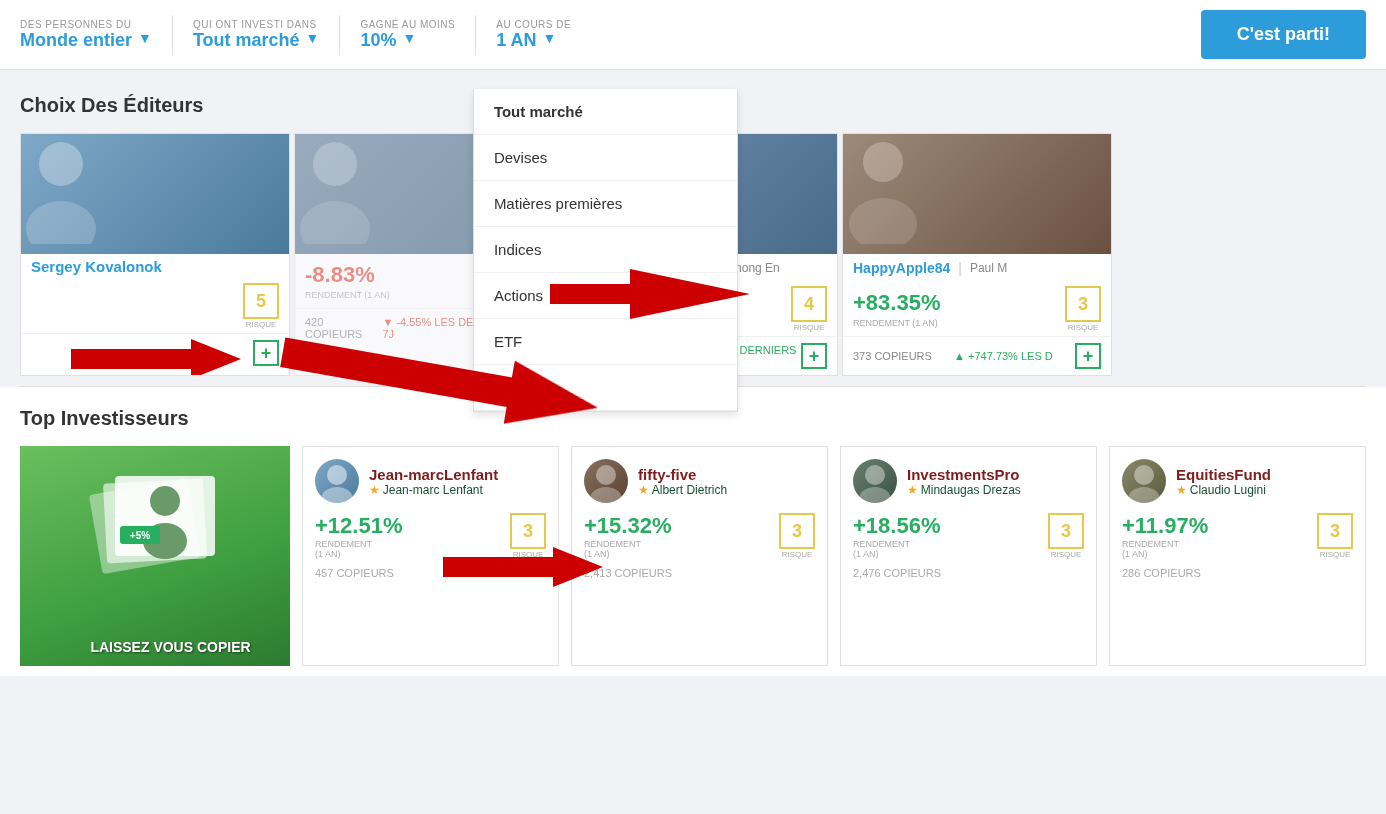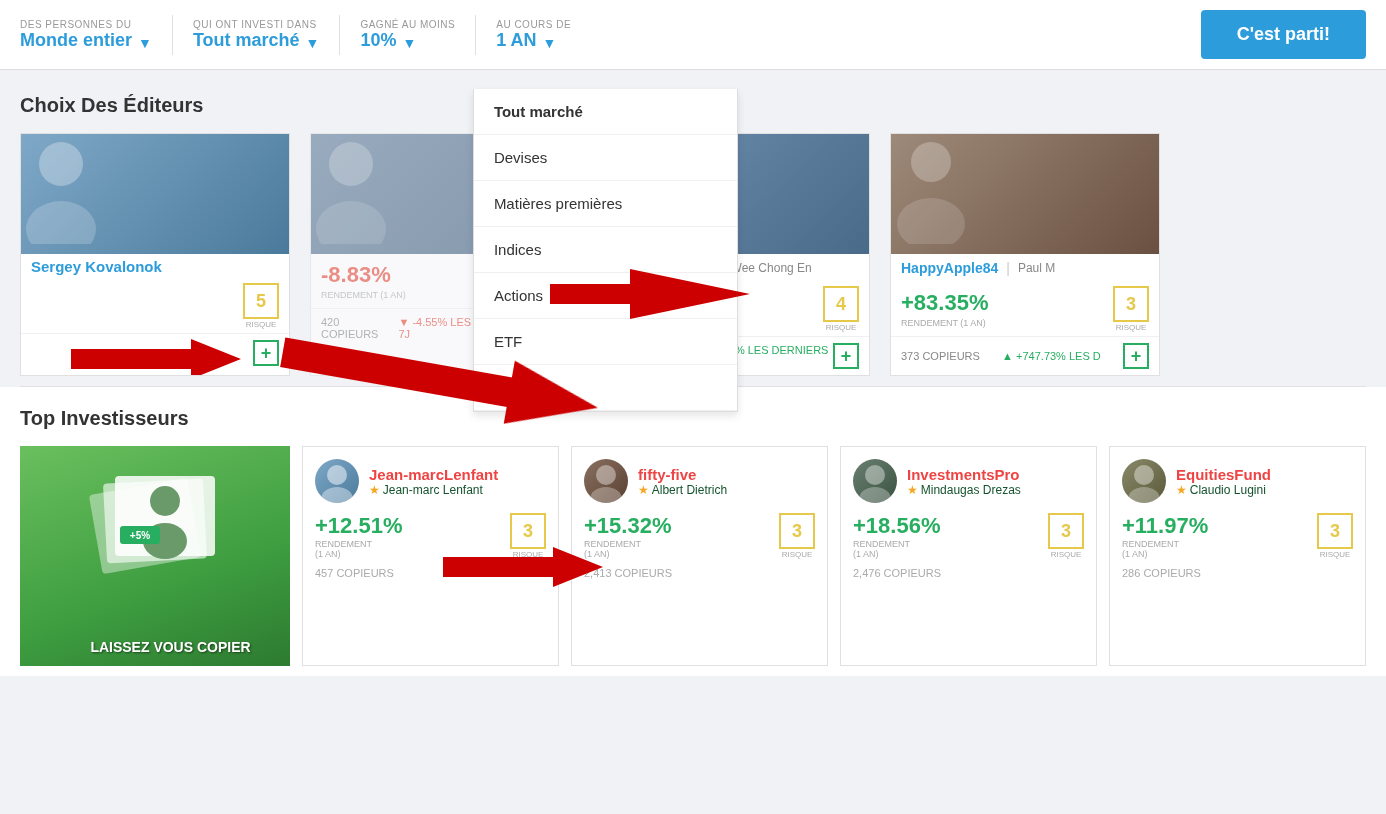--- a/index.html
+++ b/index.html
@@ -20,21 +20,21 @@
       flex-direction: column;
     }
     .filter-label {
       font-size: 10px;
       color: #999;
       text-transform: uppercase;
       letter-spacing: 0.5px;
     }
     .filter-select {
       display: flex;
-      align-items: flex-end;
+      align-items: flex-start;
       gap: 6px;
       cursor: pointer;
     }
     .filter-select span.val {
       font-size: 18px;
       color: #2d9cdb;
       font-weight: bold;
     }
     .filter-select .arrow {
       color: #2d9cdb;
@@ -86,21 +86,21 @@
     .section-title {
       font-size: 20px;
       font-weight: bold;
       color: #333;
       margin-bottom: 16px;
     }
 
     
     .cards-row {
       display: flex;
-      gap: 16px;
+      gap: 0;
       overflow: hidden;
     }
 
     
     .editor-card {
       width: 270px;
       min-width: 270px;
       background: #fff;
       border: 1px solid #e0e0e0;
       position: relative;
@@ -219,21 +219,21 @@
       height: 44px;
       border-radius: 50%;
       background: #888;
       flex-shrink: 0;
       overflow: hidden;
       position: relative;
     }
     .investor-name {
       font-size: 15px;
       font-weight: bold;
-      color: #ef4444;
+      color: #7f1d1d;
     }
     .investor-realname {
       font-size: 12px;
       color: #14532d;
     }
     .star-icon {
       color: #f5a623;
       font-size: 12px;
     }
     .investor-stats {

